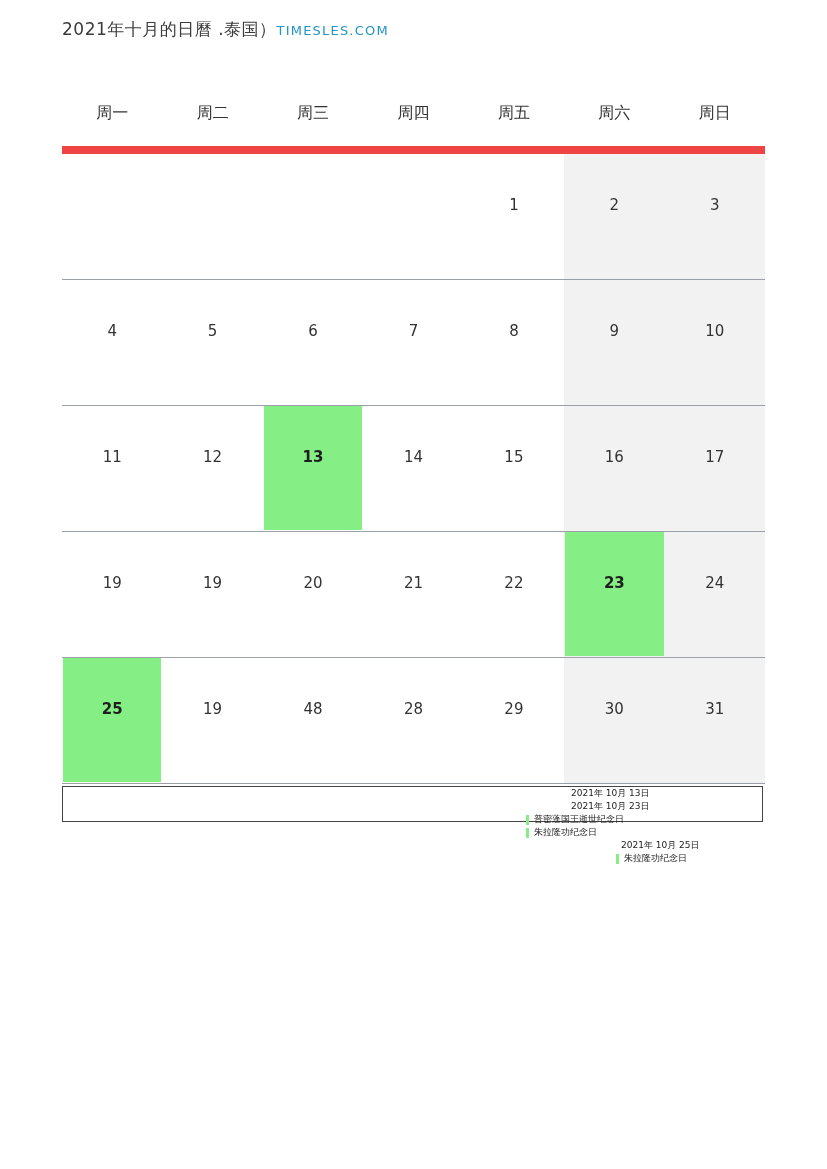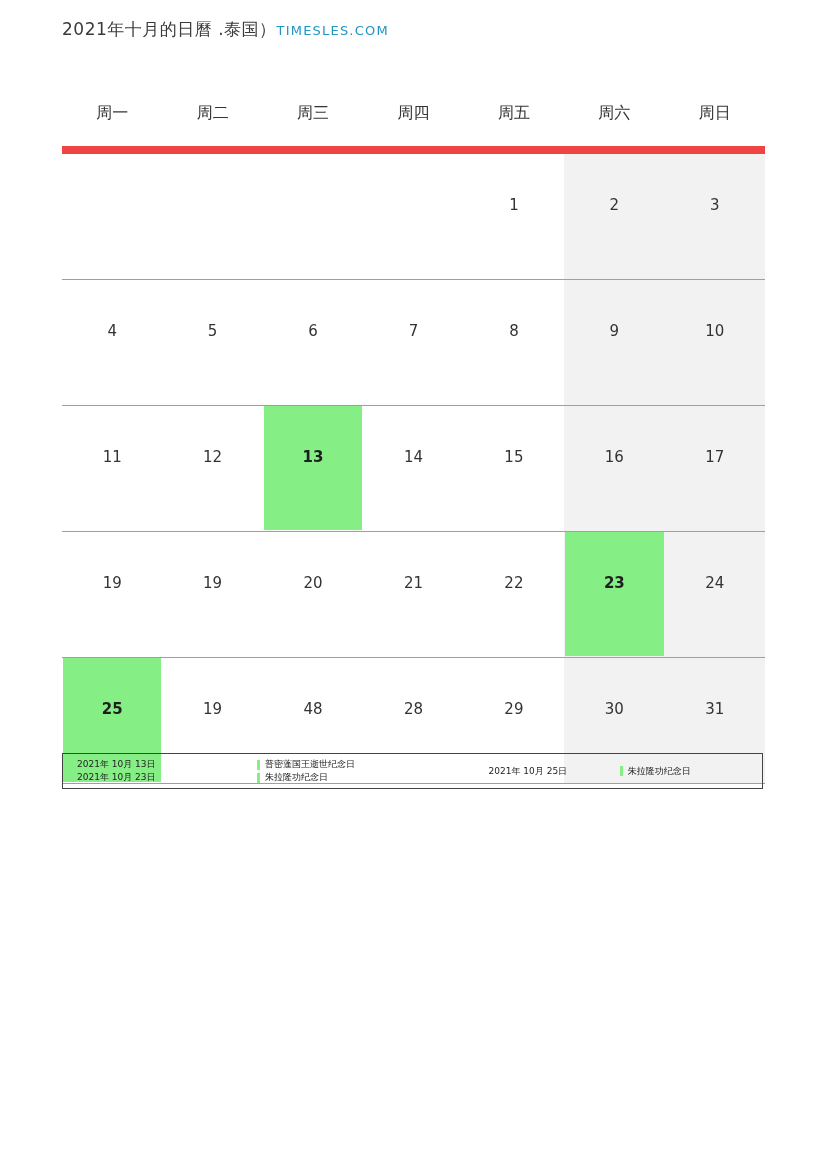--- a/index.html
+++ b/index.html
@@ -102,28 +102,29 @@
     top: 0px;
     height: 124px;
   }
   td.holiday .daynum {
     color: #1e1e1e;
     font-weight: bold;
   }
   .legend {
     position: absolute;
     left: 62px;
-    top: 753px;
+    top: 786px;
     width: 701px;
     height: 36px;
     border: 1px solid #444444;
     box-sizing: border-box;
     display: flex;
     align-items: flex-end;
     padding: 0 6px;
+    flex-direction: column;
   }
   .legend-col {
     display: flex;
     flex-direction: column;
     justify-content: center;
     height: 100%;
   }
   .legend-col.dates1 { width: 185px; padding-left: 8px; }
   .legend-col.names1 { width: 230px; }
   .legend-col.dates2 { width: 135px; padding-left: 8px; }

